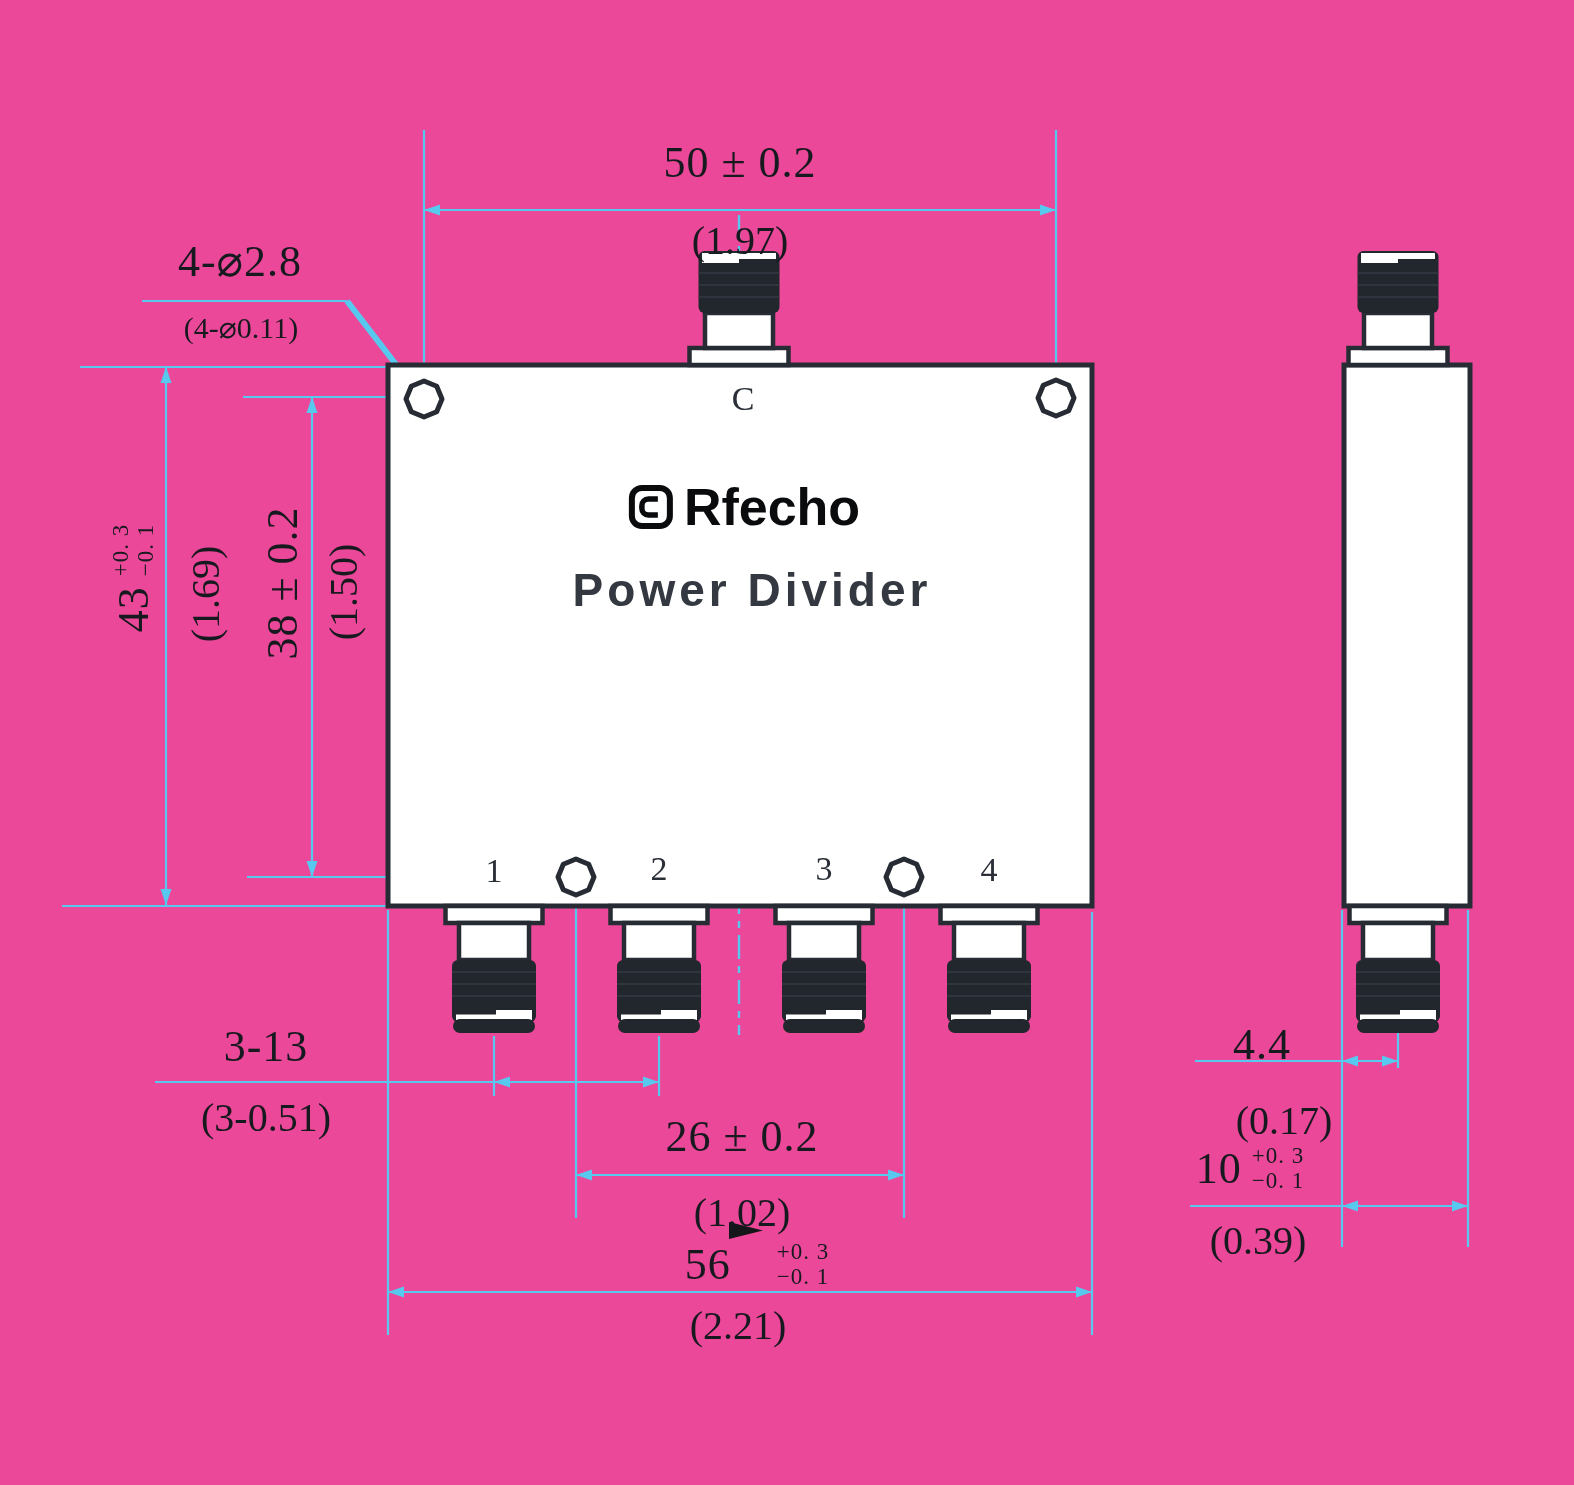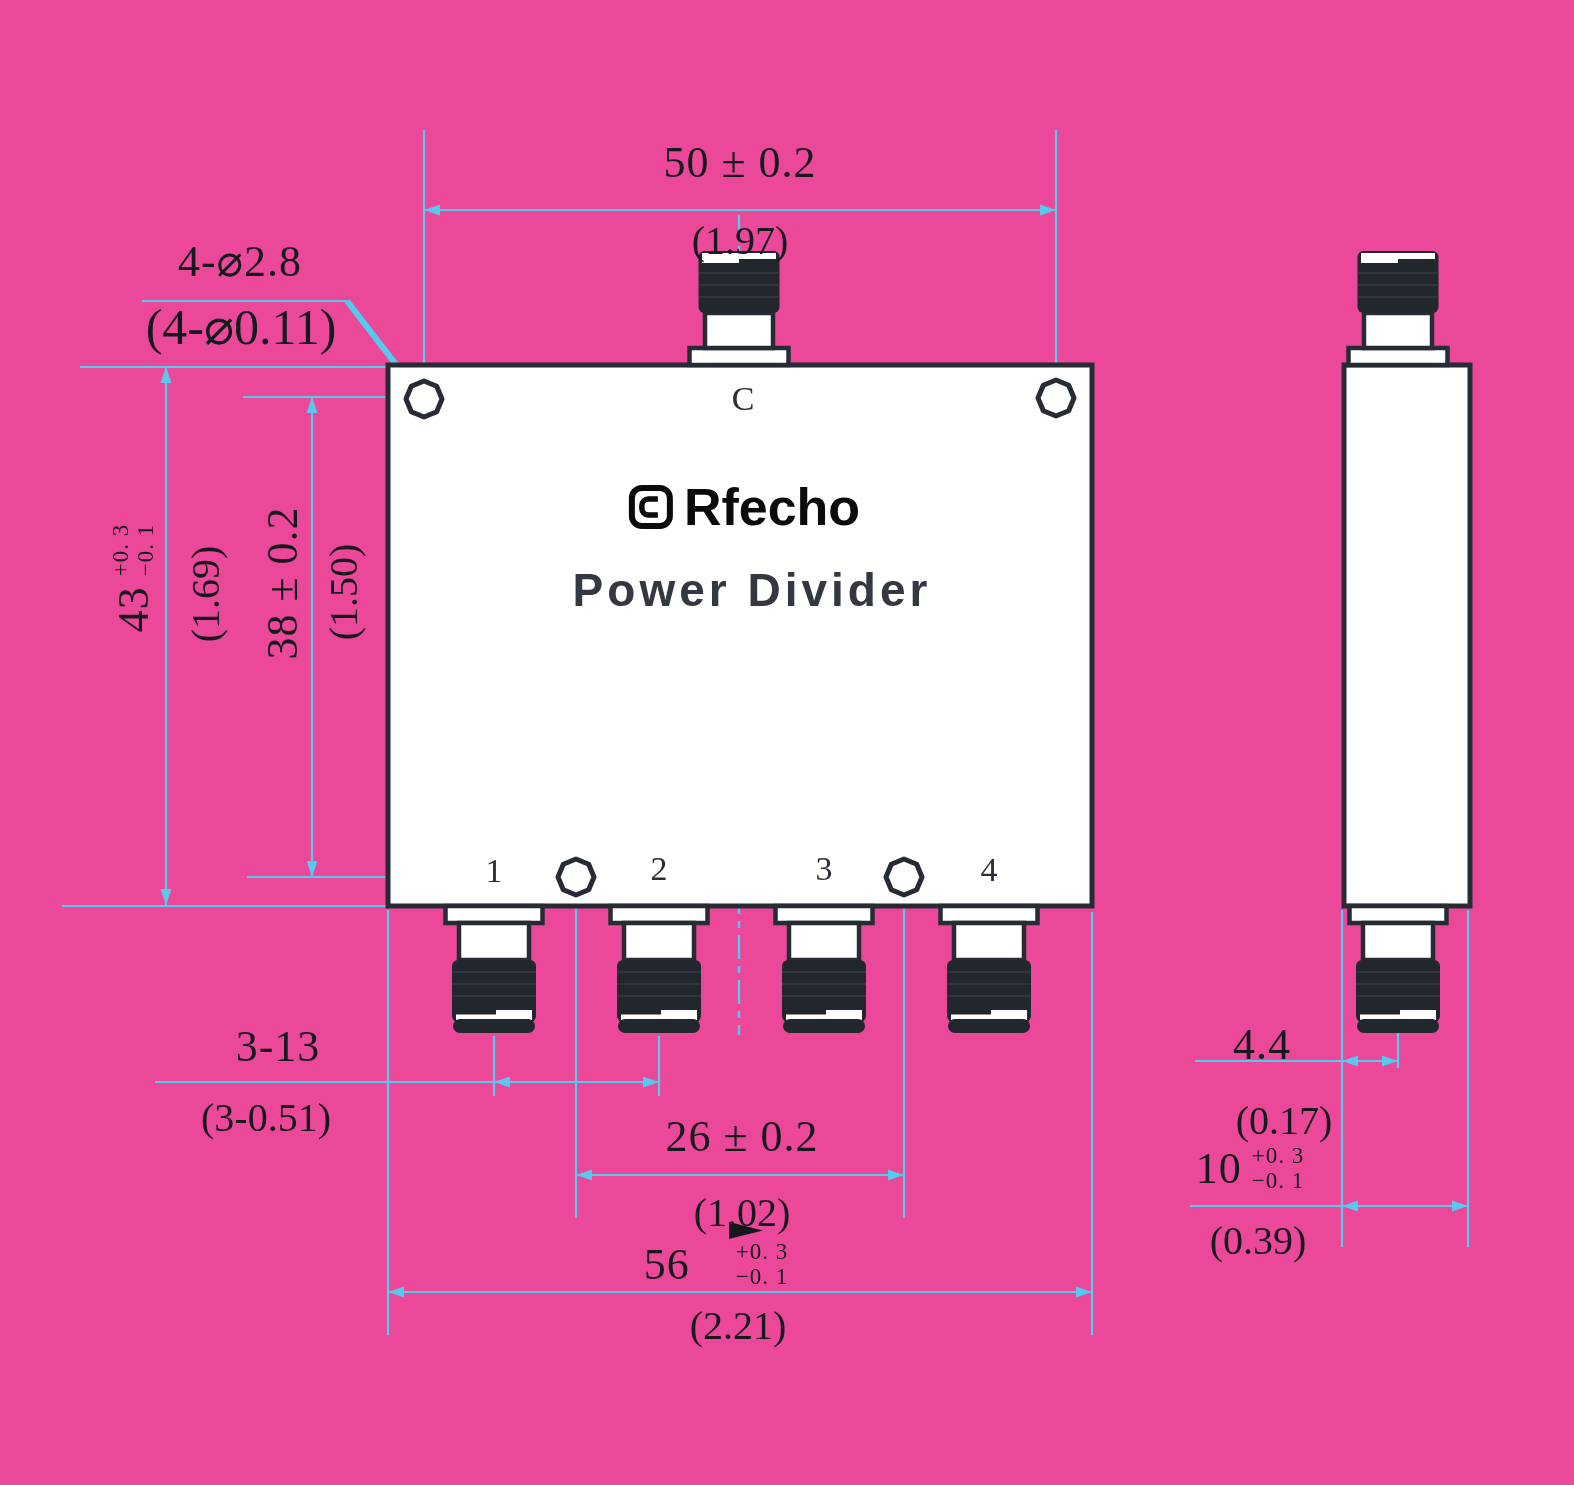--- a/index.html
+++ b/index.html
@@ -2,21 +2,21 @@
 <html><head>
 <meta charset="utf-8">
 <style>
   html,body{margin:0;padding:0;background:#ffffff;}
   .canvas{position:relative;width:1574px;height:1485px;background:#ec4899;overflow:hidden;
           font-family:"Liberation Serif", serif;}
   svg.draw{position:absolute;left:0;top:0;}
   .txt{position:absolute;transform:translate(-50%,-50%);white-space:pre;color:#16191e;}
   .dim{font-size:44px;letter-spacing:1px;}
   .dimin{font-size:40px;}
-  .small{font-size:50px;}
+  .small{font-size:30px;}
   .rot{transform:translate(-50%,-50%) rotate(-90deg);}
   .tolrow{display:flex;align-items:center;}
   .tols{display:inline-flex;flex-direction:column;font-size:23px;line-height:1.05;margin-left:10px;white-space:pre;}
   .portlbl{font-size:34px;color:#2b3038;}
   .logo{position:absolute;transform:translate(-50%,-50%);display:flex;align-items:center;gap:10px;
         font-family:"Liberation Sans", sans-serif;font-weight:700;font-size:52px;color:#0a0b0d;}
   .product{position:absolute;transform:translate(-50%,-50%);font-family:"Liberation Sans", sans-serif;
            font-weight:700;font-size:46px;letter-spacing:4px;color:#343941;}
 </style>
 </head>
@@ -130,27 +130,27 @@
   <div class="txt small" style="left:241px;top:327px;">(4-⌀0.11)</div>
 
   <div class="txt dim rot tolrow" style="left:133px;top:578px;">
     <span>43</span><span class="tols"><span>+0. 3</span><span>−0. 1</span></span>
   </div>
   <div class="txt dimin rot" style="left:205px;top:594px;">(1.69)</div>
 
   <div class="txt dim rot" style="left:282px;top:583px;">38 ± 0.2</div>
   <div class="txt dimin rot" style="left:343px;top:592px;">(1.50)</div>
 
-  <div class="txt dim" style="left:266px;top:1046px;margin-left:12px;">3-13</div>
+  <div class="txt dim" style="left:266px;top:1046px;">3-13</div>
   <div class="txt dimin" style="left:266px;top:1117px;">(3-0.51)</div>
 
   <div class="txt dim" style="left:742px;top:1136px;">26 ± 0.2</div>
   <div class="txt dimin" style="left:742px;top:1212px;">(1.02)</div>
 
-  <div class="txt dim tolrow" style="left:716px;top:1264px;gap:36px;">
+  <div class="txt dim tolrow" style="left:757px;top:1264px;gap:36px;">
     <span>56</span><span class="tols"><span>+0. 3</span><span>−0. 1</span></span>
   </div>
   <div class="txt dimin" style="left:738px;top:1325px;">(2.21)</div>
 
   <div class="txt dim" style="left:1262px;top:1044px;">4.4</div>
   <div class="txt dimin" style="left:1284px;top:1104px;margin-top:16px;">(0.17)</div>
 
   <div class="txt dim tolrow" style="left:1250px;top:1168px;justify-content:space-between;">
     <span>10</span><span class="tols"><span>+0. 3</span><span>−0. 1</span></span>
   </div>

